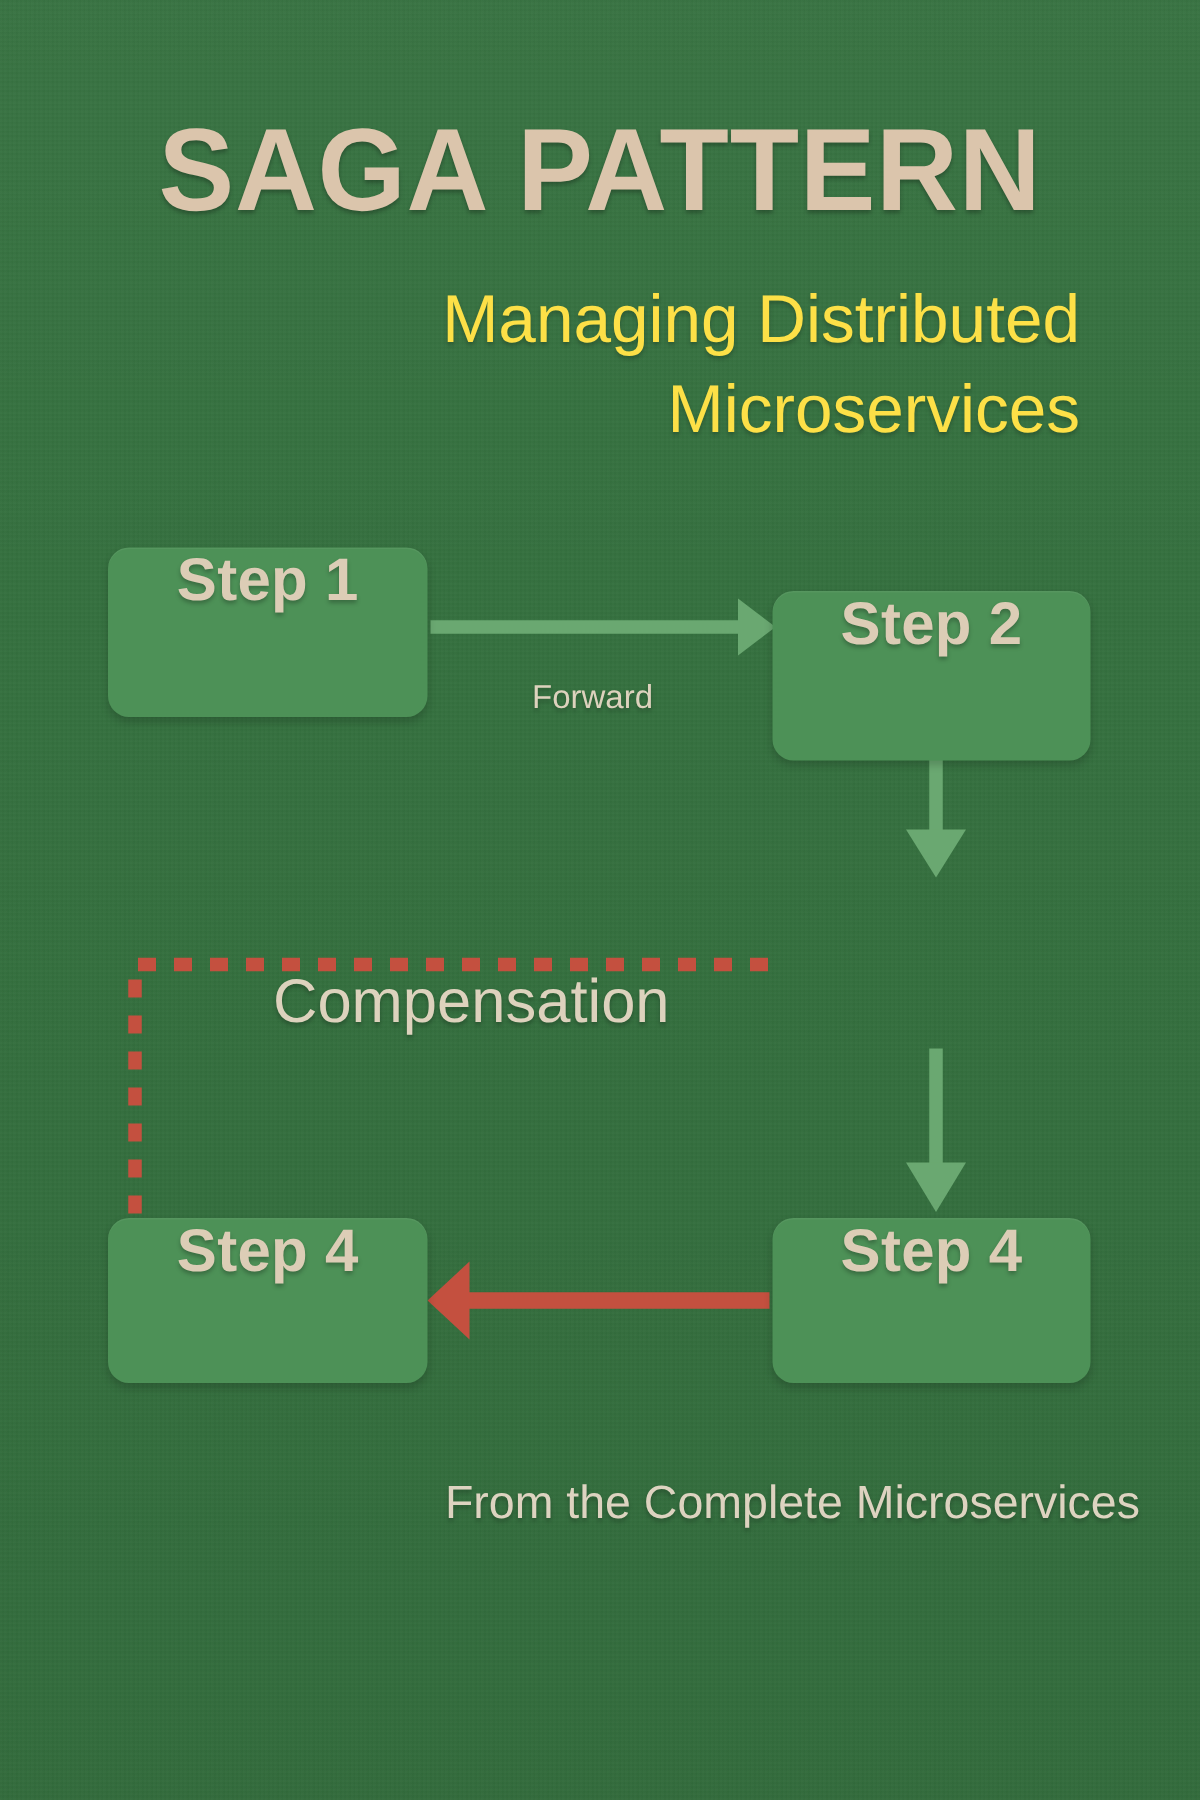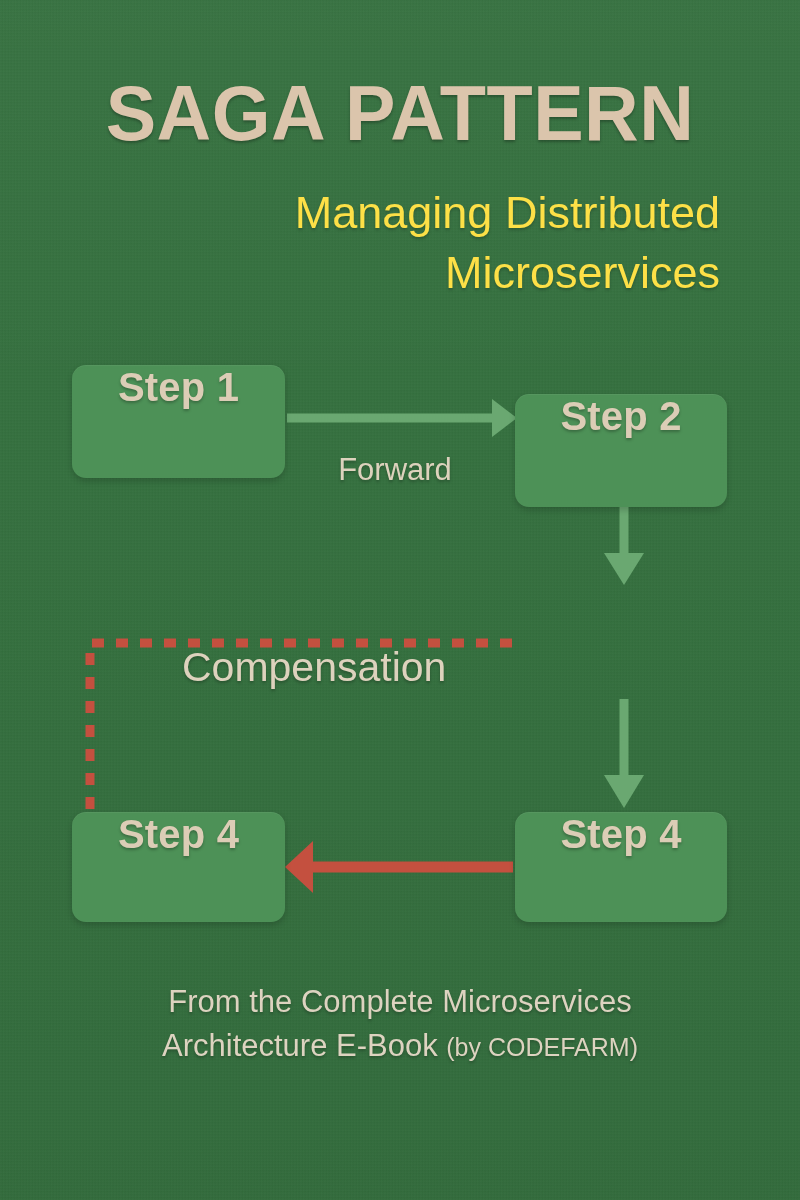--- a/index.html
+++ b/index.html
@@ -92,38 +92,38 @@
   }
 
   #node-step1 { left: 72px;  top: 365px; width: 213px; height: 113px; }
   #node-step2 { left: 515px; top: 362px; width: 212px; height: 113px; margin-top: 32px; }
   #node-step3 { left: 515px; top: 588px; width: 212px; height: 110px; }
   #node-step4r { left: 515px; top: 812px; width: 212px; height: 110px; }
   #node-step4l { left: 72px;  top: 812px; width: 213px; height: 110px; }
 
   .edge-label {
     position: absolute;
-    font-size: 31px;
+    font-size: 22px;
     font-weight: 400;
     color: #ddd2bd;
     text-shadow: 0 2px 3px rgba(0,0,0,0.24);
     white-space: nowrap;
   }
   #label-forward { left: 0; top: 452px; width: 790px; text-align: center; }
   #label-compensation {
     left: 182px; top: 644px; font-size: 41px;
   }
 
   
   .footer {
     position: absolute;
     left: 40px;
     right: 40px;
     top: 980px;
-    text-align: center;
+    text-align: right;
     color: #ddd3c0;
     font-size: 31px;
     line-height: 1.42;
     text-shadow: 0 2px 3px rgba(0,0,0,0.24);
   }
   .footer .small {
     font-size: 25px;
   }
 </style>
 </head>
@@ -184,17 +184,13 @@
     <span class="node-label">Step 4</span>
   </div>
 
   <div class="edge-label" id="label-forward">Forward</div>
 
   <div class="edge-label" id="label-compensation">Compensation</div>
 </div>
 
 <div class="footer">
   <div>From the Complete Microservices</div>
-  <div>
-    <span>Architecture E-Book</span>
-    <span class="small">(by CODEFARM)</span>
-  </div>
 </div>
 
 </body></html>

